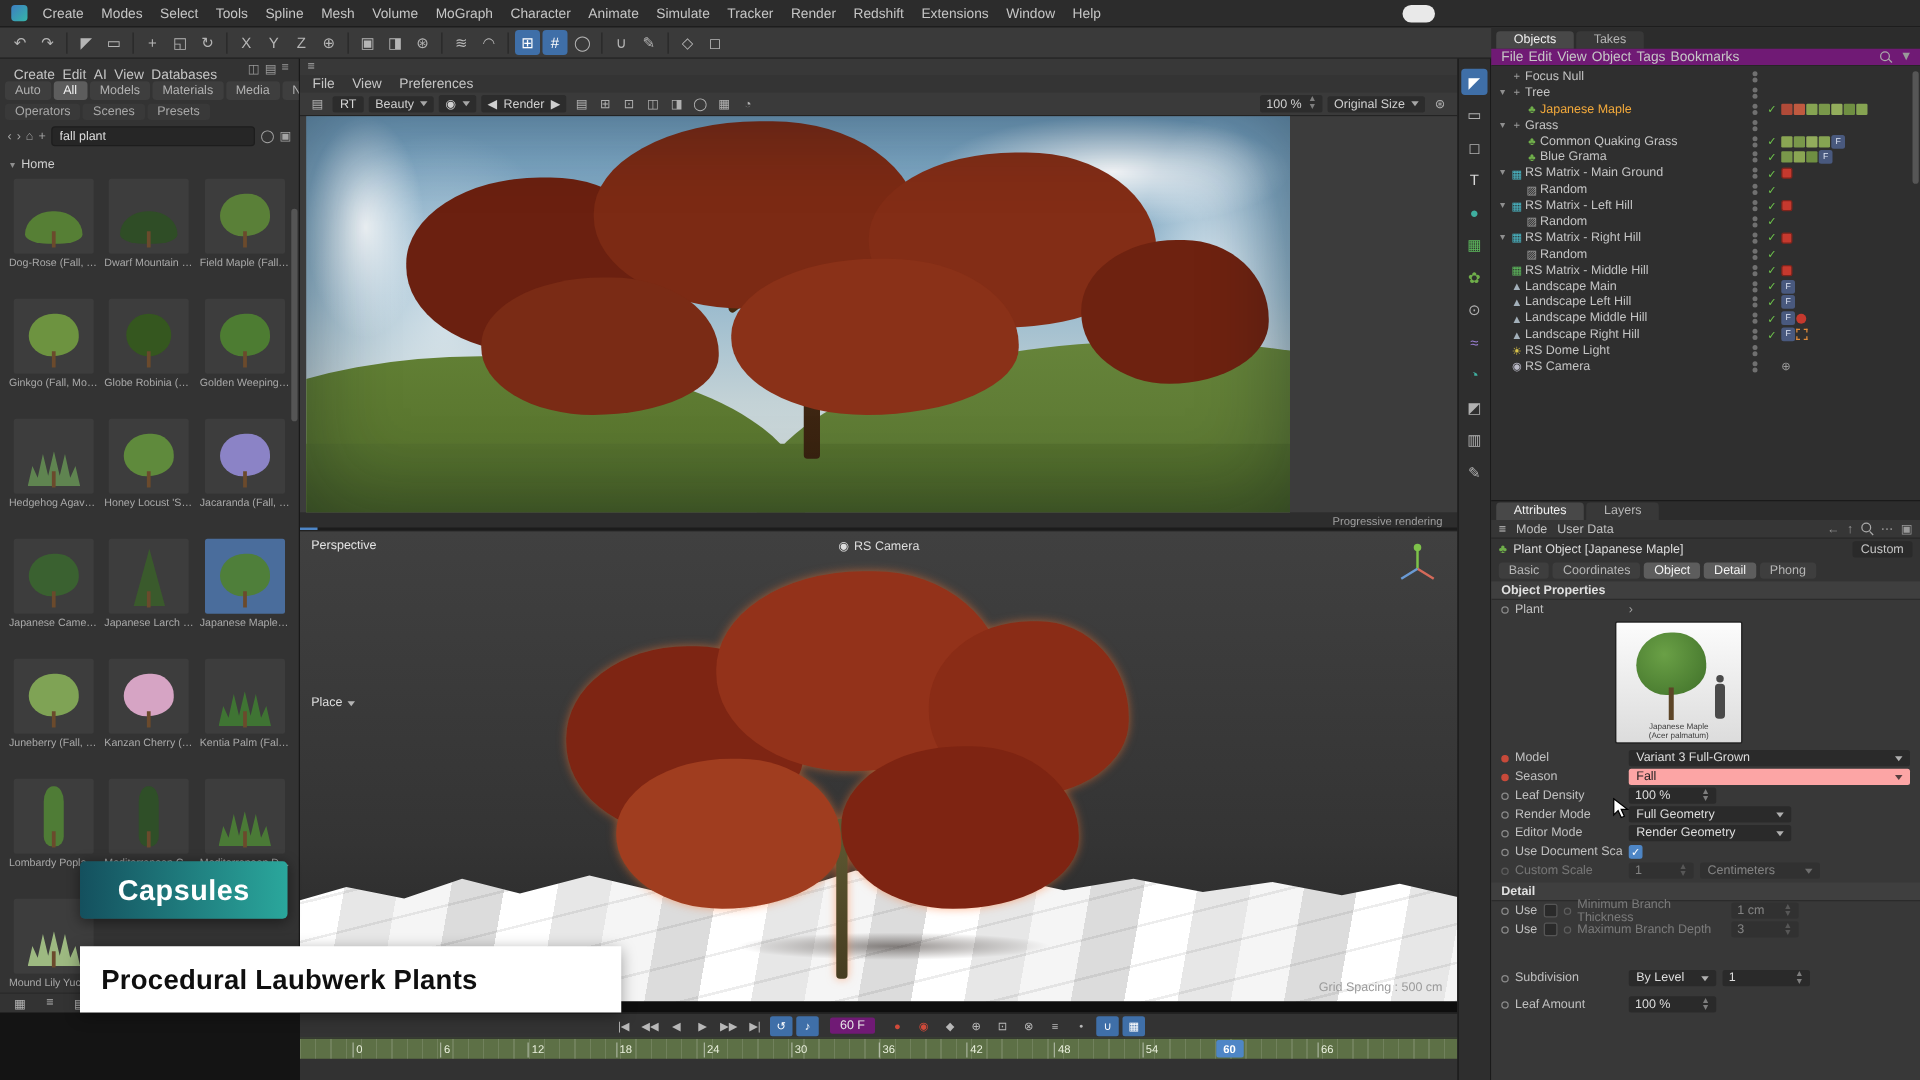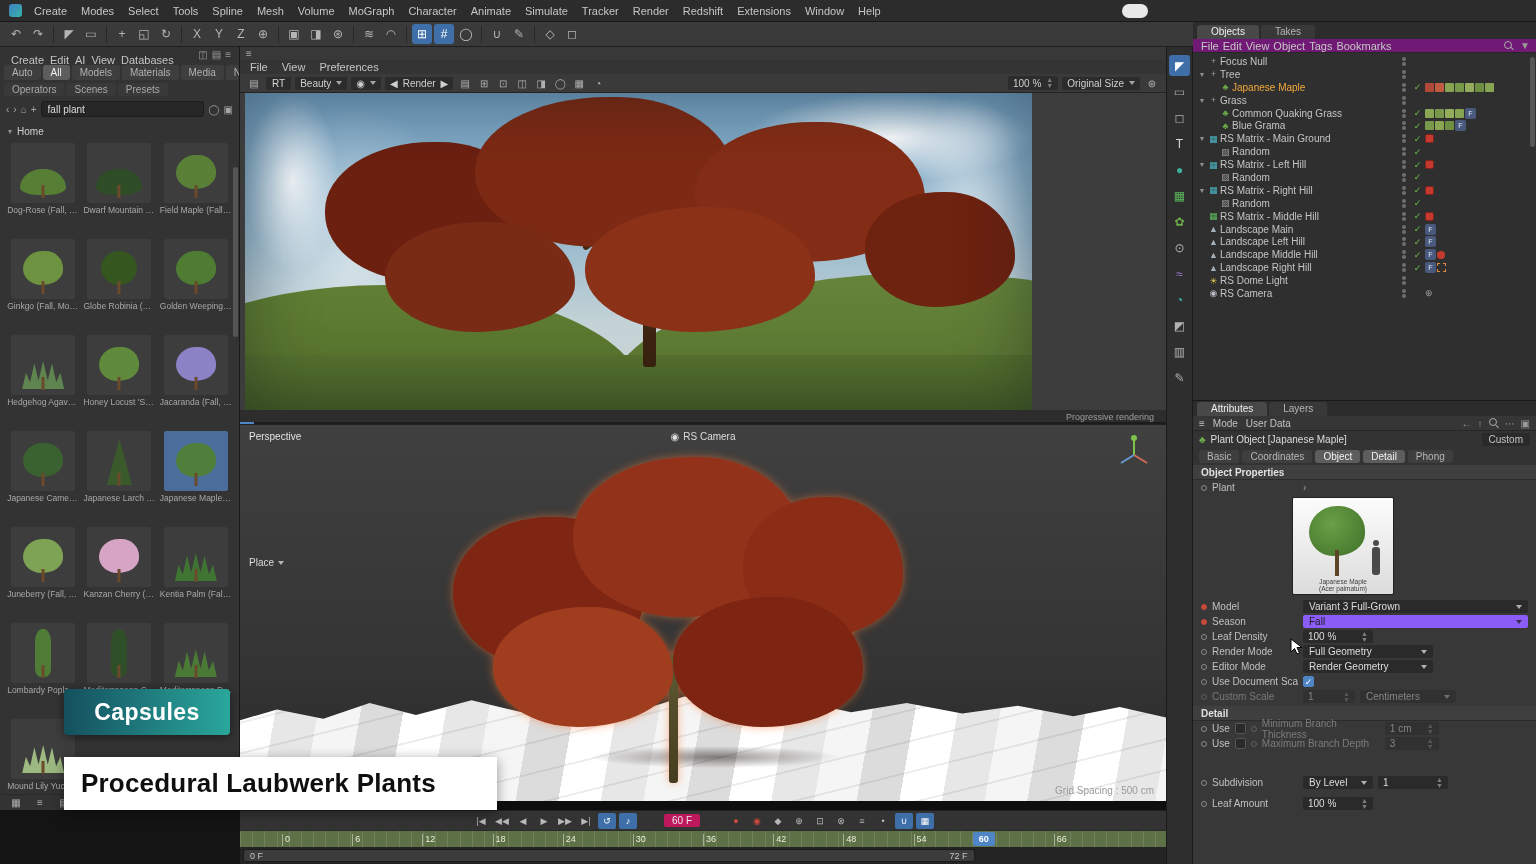--- a/index.html
+++ b/index.html
@@ -93,21 +93,21 @@
   .p-dark{position:absolute;left:0;right:0;bottom:0;height:9px;background:#0e0e0e}
   .p-shadow{position:absolute;left:350px;bottom:42px;width:250px;height:22px;border-radius:50%;background: radial-gradient(closest-side,rgba(20,10,5,.45),rgba(0,0,0,0))}
   .p-tree{position:absolute;left:213px;top:32px;width:450px;height:325px;filter:drop-shadow(0 0 4px rgba(255,120,50,.55))}
   .p-trunk{position:absolute;left:216px;top:198px;width:9px;height:128px;background:linear-gradient(#5f5a33,#463c20);border-radius:3px}
   .gizmo{position:absolute;right:12px;top:8px}
   .p-grid-label{position:absolute;right:12px;bottom:14px;color:#9a9a9a}
 
   .tl-controls{height:20px;background:#333;border-top:1px solid #1f1f1f;display:flex;align-items:center;justify-content:center;gap:3px}
   .pb{min-width:18px;height:16px;display:flex;align-items:center;justify-content:center;color:#b8b8b8;font-size:9px;border-radius:2px}
   .pb.act{background:#3f6fa8;color:#fff}
-  .fframe{background:#be185d;border-radius:2px;padding:1px 8px;color:#e8e8e8;margin:0 24px}
+  .fframe{background:#701a75;border-radius:2px;padding:1px 8px;color:#e8e8e8;margin:0 6px}
   .tl-ruler{height:17px;background:#5d7046;position:relative;overflow:hidden;
     border-top:1px solid #2a2a2a;
     background-image:repeating-linear-gradient(90deg,rgba(255,255,255,.12) 0 1px,transparent 1px 12.2px)}
   .ruler-inner{position:absolute;left:42px;right:42px;top:0;bottom:0}
   .tick{position:absolute;top:3px;font-size:9px;color:#e9efdc;border-left:1px solid rgba(255,255,255,.45);padding-left:2px;height:12px}
   .fmark{position:absolute;top:1px;height:14px;min-width:22px;background:#4e86c6;color:#fff;border-radius:2px;display:flex;align-items:center;justify-content:center;font-size:9px;transform:translateX(-11px);font-weight:bold}
   .tl-range{height:17px;background:#242424;position:relative}
   .range-bar{position:absolute;left:3px;width:79%;top:2px;bottom:2px;background:#3c3c3c;border:1px solid #1b1b1b;border-radius:3px;display:flex;justify-content:space-between;align-items:center;padding:0 6px;color:#c5c5c5;font-size:9px}
 
   
@@ -153,21 +153,21 @@
   .atab{padding:1px 8px;background:#3e3e3e;border-radius:3px;color:#b6b6b6}
   .atab.on{background:#5d5d5d;color:#f2f2f2}
   .at-body{flex:1;background:#383838;overflow:hidden;position:relative}
   .ahead{height:15px;line-height:15px;padding:0 8px;color:#e0e0e0;font-weight:bold;background:#3f3f3f;border-bottom:1px solid #2b2b2b;margin-top:2px}
   .arow{display:flex;align-items:center;height:15px;padding:0 8px;gap:5px}
   .kdot{width:6px;height:6px;border:1px solid #8a8a8a;border-radius:50%;flex:none}
   .kdot.red{background:#c84a3a;border-color:#c84a3a}
   .albl{width:86px;color:#c0c0c0;flex:none;overflow:hidden;white-space:nowrap}
   .dd{height:13px;background:#2a2a2a;border-radius:2px;display:flex;align-items:center;padding:0 6px;color:#ddd;gap:6px}
   .dd.grow{flex:1}
-  .dd.light{background:#8b5cf6;color:#1d1d1d}
+  .dd.light{background:#fca5a5;color:#1d1d1d}
   .nfield{height:13px;background:#2a2a2a;border-radius:2px;padding:0 5px;color:#ddd;display:flex;align-items:center;justify-content:space-between;width:70px}
   .spin{font-size:7px;color:#7e7e7e;line-height:6px}
   .cbx{width:11px;height:11px;background:#2a2a2a;border:1px solid #555;border-radius:2px;font-size:9px;display:flex;align-items:center;justify-content:center;color:transparent;flex:none}
   .cbx.on{background:#4e86c6;border-color:#4e86c6;color:#fff}
   .dim{opacity:.45}
   .stats{padding:4px 10px 2px;color:#9b9b9b;font-size:9px}
   .preview-wrap{padding:2px 0 4px 99px}
   .preview-card{width:102px;height:98px;background:linear-gradient(#fcfcfc,#dcdcdc);border-radius:2px;position:relative;overflow:hidden;border:1px solid #222}
   .pv-canopy{position:absolute;left:16px;top:8px;width:56px;height:50px;border-radius:52% 48% 55% 45%/55% 52% 46% 50%;background:radial-gradient(circle at 40% 35%,#6aa046,#3f7029)}
   .pv-trunk{position:absolute;left:42px;top:52px;width:4px;height:26px;background:#5d4527}
@@ -179,21 +179,21 @@
   
   .isearch{width:10px;height:10px;position:relative;display:inline-block;flex:none}
   .isearch::before{content:"";position:absolute;width:6px;height:6px;border:1.4px solid #aaa;border-radius:50%;left:0;top:0}
   .isearch::after{content:"";position:absolute;width:4px;height:1.4px;background:#aaa;transform:rotate(45deg);left:6px;top:7.5px}
 
   
   .capsules-badge{left:64px;top:689px;width:166px;height:46px;border-radius:4px;display:flex;align-items:center;justify-content:center;
     font-size:23px;font-weight:bold;color:#fff;letter-spacing:.4px;z-index:60;
     background:linear-gradient(90deg,var(--g1,#14505e),var(--g2,#2aa79c));box-shadow:0 2px 10px rgba(0,0,0,.45)}
   .title-card{left:64px;top:757px;width:433px;height:53px;background:#fff;color:#0f0f0f;display:flex;align-items:center;
-    padding:0 17px;font-size:26px;font-weight:bold;letter-spacing:.2px;z-index:60;box-shadow:0 3px 12px rgba(0,0,0,.4)}
+    padding:0 17px;font-size:22px;font-weight:bold;letter-spacing:.2px;z-index:60;box-shadow:0 3px 12px rgba(0,0,0,.4)}
   #mcursor{left:1290px;top:638px;z-index:70}
 </style>
 </head>
 <body>
 
 <div id="menubar" class="ab">
   <span class="applogo"></span>
   <span style="display:flex">
       <span class="mitem">Create</span>
       <span class="mitem">Modes</span>
@@ -571,26 +571,20 @@
         <span class="tick" style="left: 25%;">18</span>
         <span class="tick" style="left: 33.3333%;">24</span>
         <span class="tick" style="left: 41.6667%;">30</span>
         <span class="tick" style="left: 50%;">36</span>
         <span class="tick" style="left: 58.3333%;">42</span>
         <span class="tick" style="left: 66.6667%;">48</span>
         <span class="tick" style="left: 75%;">54</span>
         <span class="tick" style="left: 91.6667%;">66</span>
       </div>
   </div>
-  <div class="tl-range">
-    <div class="range-bar">
-      <span>0 F</span>
-      <span>72 F</span>
-    </div>
-  </div>
 </div>
 
 <div id="rstrip" class="ab">
     <span class="rsic act">◤</span>
     <span class="rsic">▭</span>
     <span class="rsic">◻</span>
     <span class="rsic" style="color: rgb(216, 216, 216);">T</span>
     <span class="rsic" style="color: rgb(63, 174, 159);">●</span>
     <span class="rsic" style="color: rgb(92, 184, 92);">▦</span>
     <span class="rsic" style="color: rgb(111, 174, 74);">✿</span>

